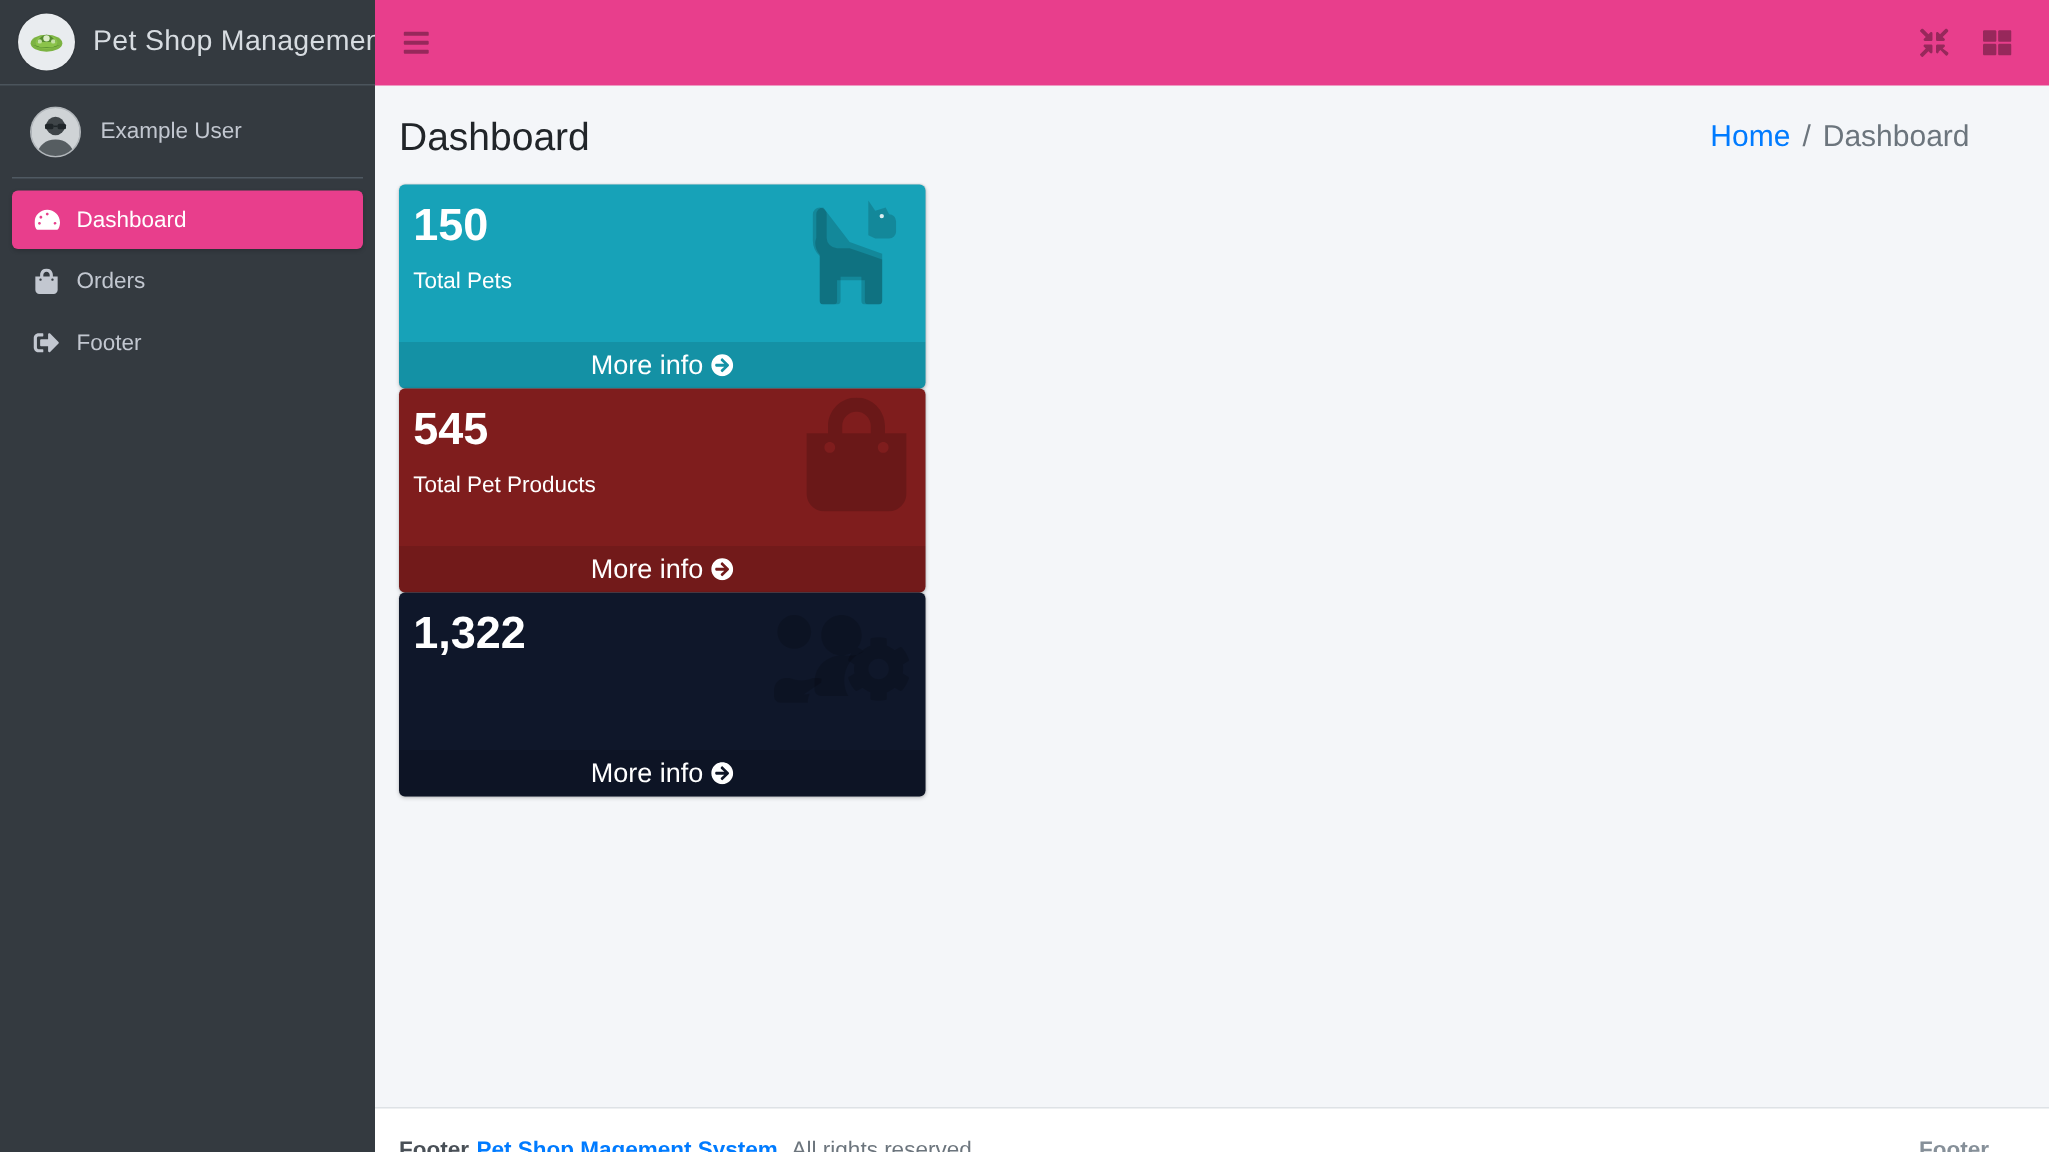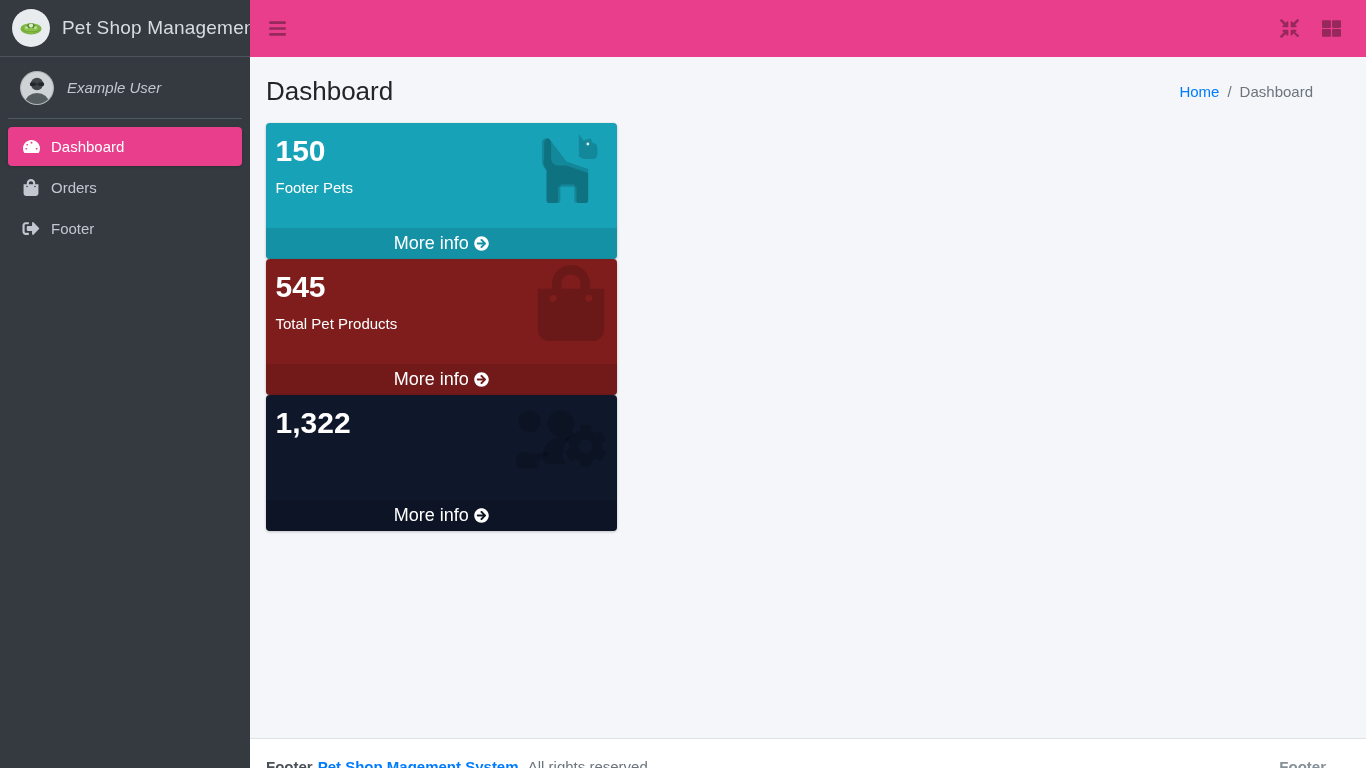--- a/index.html
+++ b/index.html
@@ -50,21 +50,20 @@
     letter-spacing: .2px;
     white-space: nowrap;
   }
   .user-panel {
     display: flex;
     align-items: center;
     height: 62px;
     padding: 0 12px;
     margin: 0 8px;
     border-bottom: 1px solid #4f5962;
-    font-style: italic;
   }
   .user-avatar {
     width: 34px; height: 34px;
     border-radius: 50%;
     overflow: hidden;
     background: #9aa0a6;
     flex: 0 0 34px;
     border: 1px solid rgba(255,255,255,.25);
   }
   .user-name {
@@ -135,21 +134,21 @@
   .page-title {
     font-size: 26px;
     font-weight: 400;
     color: #212529;
     line-height: 1.4;
   }
   .breadcrumb {
     margin-left: auto;
     display: flex;
     align-items: center;
-    font-size: 15px;
+    font-size: 20px;
     padding-right: 37px;
   }
   .bc-link { color: #007bff; text-decoration: none; }
   .bc-sep { color: #6c757d; margin: 0 8px; }
   .bc-active { color: #6c757d; }
 
   .cards-row {
     display: flex;
     padding: 0 8px;
     margin-top: 6px;
@@ -324,21 +323,21 @@
       <span class="bc-active">Dashboard</span>
     </nav>
   </div>
 
   <div class="cards-row">
 
     <div class="card-col">
       <div class="small-box bg-teal">
         <div class="inner">
           <h3>150</h3>
-          <p>Footer Pets</p>
+          <p>Total Pets</p>
         </div>
         <div class="box-icon">
           <svg width="84" height="74" viewBox="0 0 576 512" fill="rgba(0,0,0,0.16)" aria-hidden="true">
             <path d="M298.06 224L448 277.55V496a16 16 0 0 1-16 16h-64a16 16 0 0 1-16-16V384h-96v112a16 16 0 0 1-16 16h-64a16 16 0 0 1-16-16V282.09A80.08 80.08 0 0 1 144 204V96a32 32 0 0 1 32-32c', 0 0 0 0 0 0z"></path>
             <path d="M160 64a32 32 0 0 1 32 32v108a48 48 0 0 0 48 48h58.06L448 304v192a16 16 0 0 1-16 16h-48a16 16 0 0 1-16-16V400H240v96a16 16 0 0 1-16 16h-48a16 16 0 0 1-16-16V288a96.2 96.2 0 0 1-32-71.6V96a32 32 0 0 1 32-32z"></path>
             <path d="M480 96l-16-32-48 16-32-48v160l32 16h64a32 32 0 0 0 32-32v-48a32 32 0 0 0-32-32z"></path>
             <circle cx="446" cy="104" r="10" fill="#ffffff" opacity="0.85"></circle>
           </svg>
         </div>
         <a class="small-box-footer" href="#">

